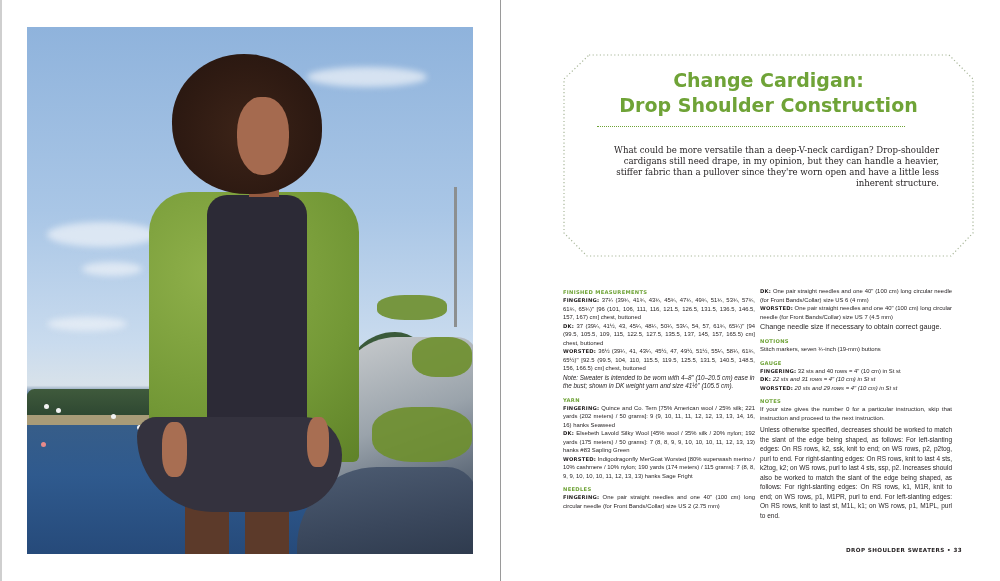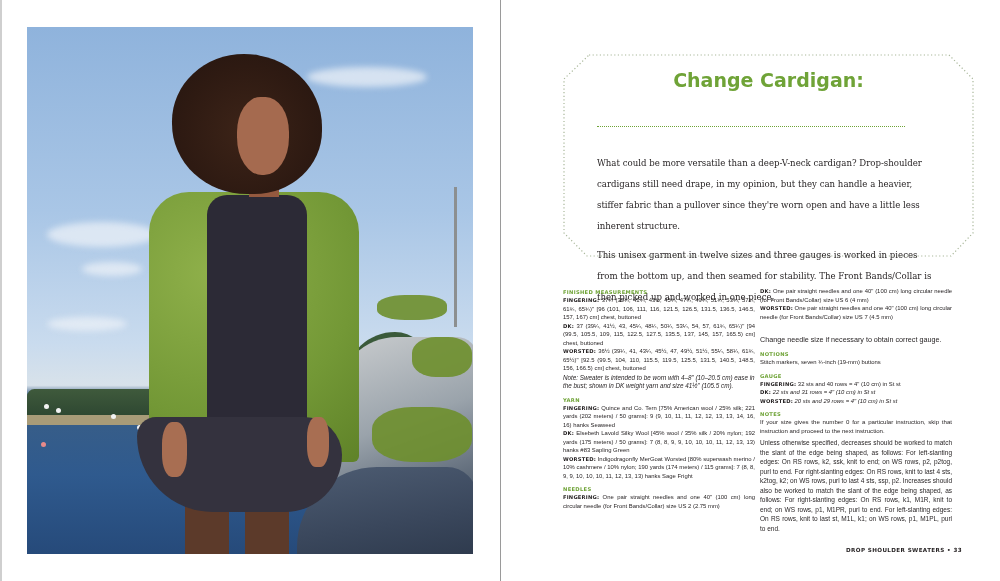--- a/index.html
+++ b/index.html
@@ -31,33 +31,33 @@
   .leg1 { position: absolute; left: 158px; top: 478px; width: 44px; height: 60px; background: #5c3a2a; }
   .leg2 { position: absolute; left: 218px; top: 478px; width: 44px; height: 60px; background: #5c3a2a; }
   .hand1 { position: absolute; left: 135px; top: 395px; width: 25px; height: 55px; background: #a86e52; border-radius: 40%; }
   .hand2 { position: absolute; left: 280px; top: 390px; width: 22px; height: 50px; background: #a86e52; border-radius: 40%; }
 
   
   .title-box { position: absolute; left: 561px; top: 53px; width: 415px; height: 205px; }
   .title-box svg { position: absolute; left: 0; top: 0; }
   .title { position: absolute; left: 0; top: 15px; width: 415px; text-align: center; font-family: "DejaVu Sans", sans-serif; font-weight: bold; color: #6fa337; font-size: 19px; line-height: 25px; }
   .title-rule { position: absolute; left: 36px; top: 73px; width: 308px; border-top: 1.5px dotted #6fa337; }
-  .intro { position: absolute; left: 36px; top: 100px; width: 342px; text-align: left; font-family: "DejaVu Serif", serif; font-size: 8.6px; line-height: 21px; color: #231f20; }
+  .intro { position: absolute; left: 36px; top: 92px; width: 342px; text-align: right; font-family: "DejaVu Serif", serif; font-size: 8.6px; line-height: 11px; color: #231f20; }
   .intro p + p { margin-top: 8px; }
 
   
   .col { position: absolute; top: 288px; width: 192px; font-family: "Liberation Sans", sans-serif; font-size: 5.9px; line-height: 8.5px; color: #231f20; }
   .col-left { left: 563px; }
   .col-right { left: 760px; top: 287px; }
   .sec-head { font-family: "DejaVu Sans", sans-serif; font-weight: bold; color: #6fa337; font-size: 5.2px; letter-spacing: 0.3px; margin-top: 5px; line-height: 8px; }
   .sec-head.first { margin-top: 0; }
   .entry { text-align: justify; }
   .lbl { font-weight: bold; font-family: "DejaVu Sans", sans-serif; font-size: 5.2px; letter-spacing: 0.2px; }
   .note { font-style: italic; font-size: 6.3px; line-height: 8.6px; margin-top: 1px; }
-  .big { font-size: 7.2px; line-height: 10px; margin-top: 14px; }
+  .big { font-size: 7.2px; line-height: 10px; margin-top: 1px; }
   .gauge-it { font-style: italic; }
   .notes-body { font-size: 6.1px; line-height: 8.6px; text-align: justify; }
   .notes-body.p2 { font-size: 6.5px; line-height: 9.5px; margin-top: 3px; }
 
   .footer { position: absolute; left: 846px; top: 547px; font-family: "DejaVu Sans", sans-serif; font-weight: bold; font-size: 5.6px; letter-spacing: 0.4px; color: #231f20; }
 </style>
 </head>
 <body>
 
 <div class="spread">
@@ -96,25 +96,25 @@
   </div>
 
   <div class="gutter"></div>
 
   <div class="title-box">
     <svg width="415" height="205" viewBox="0 0 415 205">
       <path d="M28 2 L388 2 L412 26 L412 180 L390 203 L26 203 L3 180 L3 26 Z" fill="none" stroke="#a9b79a" stroke-width="1.2" stroke-dasharray="1.2 2.4"></path>
     </svg>
     <div class="title">
       <div>Change Cardigan:</div>
+      <div>Drop Shoulder Construction</div>
     </div>
     <div class="title-rule"></div>
     <div class="intro">
       <p>What could be more versatile than a deep-V-neck cardigan? Drop-shoulder cardigans still need drape, in my opinion, but they can handle a heavier, stiffer fabric than a pullover since they're worn open and have a little less inherent structure.</p>
-      <p>This unisex garment in twelve sizes and three gauges is worked in pieces from the bottom up, and then seamed for stability. The Front Bands/Collar is then picked up and worked in one piece.</p>
     </div>
   </div>
 
   <div class="col col-left">
     <div class="sec-head first">FINISHED MEASUREMENTS</div>
     <div class="entry"><span class="lbl">FINGERING:</span> <span>37¼ (39¾, 41¾, 43¾, 45¾, 47¾, 49¾, 51¾, 53¾, 57¾, 61¾, 65¾)" [96 (101, 106, 111, 116, 121.5, 126.5, 131.5, 136.5, 146.5, 157, 167) cm] chest, buttoned</span></div>
     <div class="entry"><span class="lbl">DK:</span> <span>37 (39¼, 41½, 43, 45¼, 48¼, 50¼, 53¼, 54, 57, 61¾, 65¼)" [94 (99.5, 105.5, 109, 115, 122.5, 127.5, 135.5, 137, 145, 157, 165.5) cm] chest, buttoned</span></div>
     <div class="entry"><span class="lbl">WORSTED:</span> <span>36½ (39¼, 41, 43¼, 45½, 47, 49½, 51½, 55¼, 58¼, 61¾, 65½)" [92.5 (99.5, 104, 110, 115.5, 119.5, 125.5, 131.5, 140.5, 148.5, 156, 166.5) cm] chest, buttoned</span></div>
     <div class="note">Note: Sweater is intended to be worn with 4–8" (10–20.5 cm) ease in the bust; shown in DK weight yarn and size 41½" (105.5 cm).</div>
 

